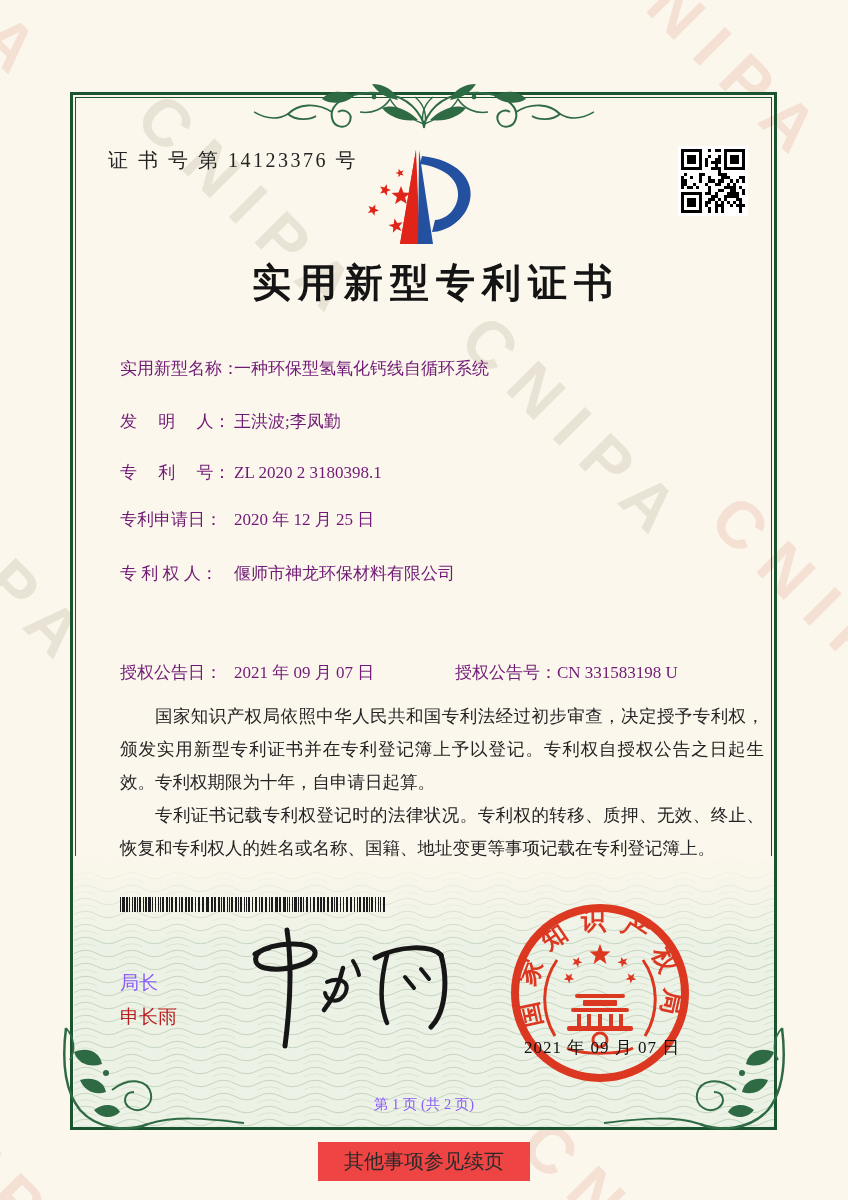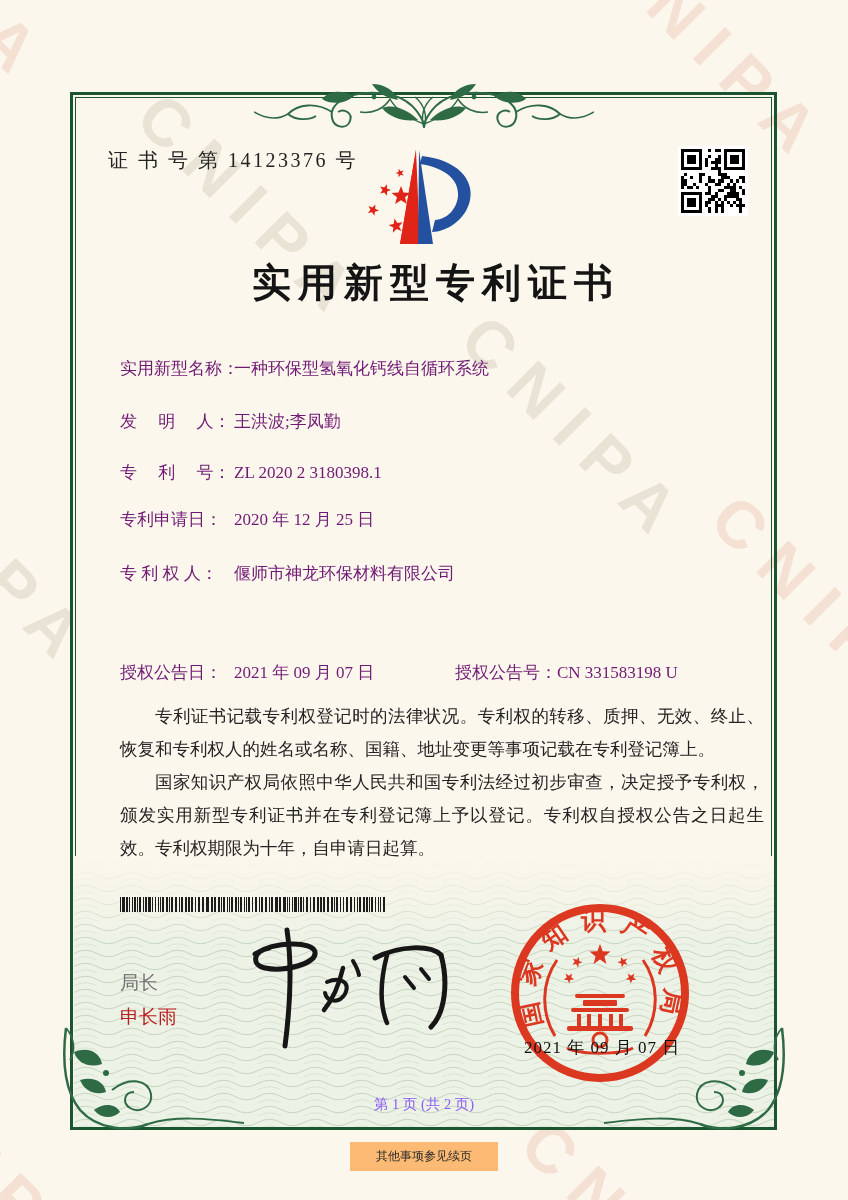--- a/index.html
+++ b/index.html
@@ -31,31 +31,31 @@
   .row .lab{display:inline-block;width:114px;white-space:pre;}
   .row .val{white-space:pre;}
   .row .pair2{position:absolute;left:335px;top:0;white-space:nowrap;}
   
   .body-text{position:absolute;left:120px;top:700px;width:644px;font-size:17.5px;
       line-height:1.88;color:#242424;z-index:2;}
   .body-text p{margin:0;text-indent:2em;text-align:justify;}
   
   .barcode{position:absolute;left:120px;top:897px;z-index:2;}
   .director-title{position:absolute;left:120px;top:970px;font-size:19px;
-      font-family:"Liberation Sans",sans-serif;color:#737373;z-index:2;}
+      font-family:"Liberation Sans",sans-serif;color:#8b5cf6;z-index:2;}
   .director-name{position:absolute;left:120px;top:1004px;font-size:19px;
       font-family:"Liberation Sans",sans-serif;color:#b91c1c;z-index:2;}
   .signature{position:absolute;left:235px;top:922px;z-index:3;}
   .seal{position:absolute;left:505px;top:898px;z-index:2;opacity:0.95;}
   .seal-date{position:absolute;left:524px;top:1036px;font-size:17px;color:#111;
       letter-spacing:1px;z-index:4;white-space:pre;}
   .page-info{position:absolute;left:0;right:0;top:1095px;text-align:center;font-size:14.5px;
       color:#8b5cf6;z-index:3;}
-  .note{position:absolute;left:50%;transform:translateX(-50%);top:1142px;background:#fdba74;
-      padding:6px 26px;font-size:12px;color:#2a2a2a;z-index:2;white-space:nowrap;}
+  .note{position:absolute;left:50%;transform:translateX(-50%);top:1142px;background:#ef4444;
+      padding:6px 26px;font-size:20px;color:#2a2a2a;z-index:2;white-space:nowrap;}
   .orn{position:absolute;z-index:3;pointer-events:none;}
   .orn-top{left:254px;top:66px;}
   .orn-bl{left:54px;top:1024px;}
   .orn-br{left:604px;top:1024px;transform:scaleX(-1);}
 </style>
 </head>
 <body>
 
 <div id="page">
 
@@ -274,22 +274,22 @@
     <span class="lab">专 利 权 人：</span><span class="val">偃师市神龙环保材料有限公司</span>
   </div>
   <div class="row" style="top:661px;width:660px;">
     <span class="lab">授权公告日：</span><span class="val">2021 年 09 月 07 日</span>
     <span class="pair2">
       <span>授权公告号：</span><span>CN 331583198 U</span>
     </span>
   </div>
 
   <div class="body-text">
+    <p>国家知识产权局依照中华人民共和国专利法经过初步审查，决定授予专利权，颁发实用新型专利证书并在专利登记簿上予以登记。专利权自授权公告之日起生效。专利权期限为十年，自申请日起算。</p>
     <p>专利证书记载专利权登记时的法律状况。专利权的转移、质押、无效、终止、恢复和专利权人的姓名或名称、国籍、地址变更等事项记载在专利登记簿上。</p>
-    <p>国家知识产权局依照中华人民共和国专利法经过初步审查，决定授予专利权，颁发实用新型专利证书并在专利登记簿上予以登记。专利权自授权公告之日起生效。专利权期限为十年，自申请日起算。</p>
   </div>
 
   <svg class="barcode" id="barcode" width="269" height="15">
       <rect x="0" y="0" width="1" height="15" fill="#1c1c1c"></rect>
       <rect x="2" y="0" width="3" height="15" fill="#1c1c1c"></rect>
       <rect x="6" y="0" width="2" height="15" fill="#1c1c1c"></rect>
       <rect x="9" y="0" width="1" height="15" fill="#1c1c1c"></rect>
       <rect x="12" y="0" width="1" height="15" fill="#1c1c1c"></rect>
       <rect x="14" y="0" width="2" height="15" fill="#1c1c1c"></rect>
       <rect x="17" y="0" width="1" height="15" fill="#1c1c1c"></rect>

